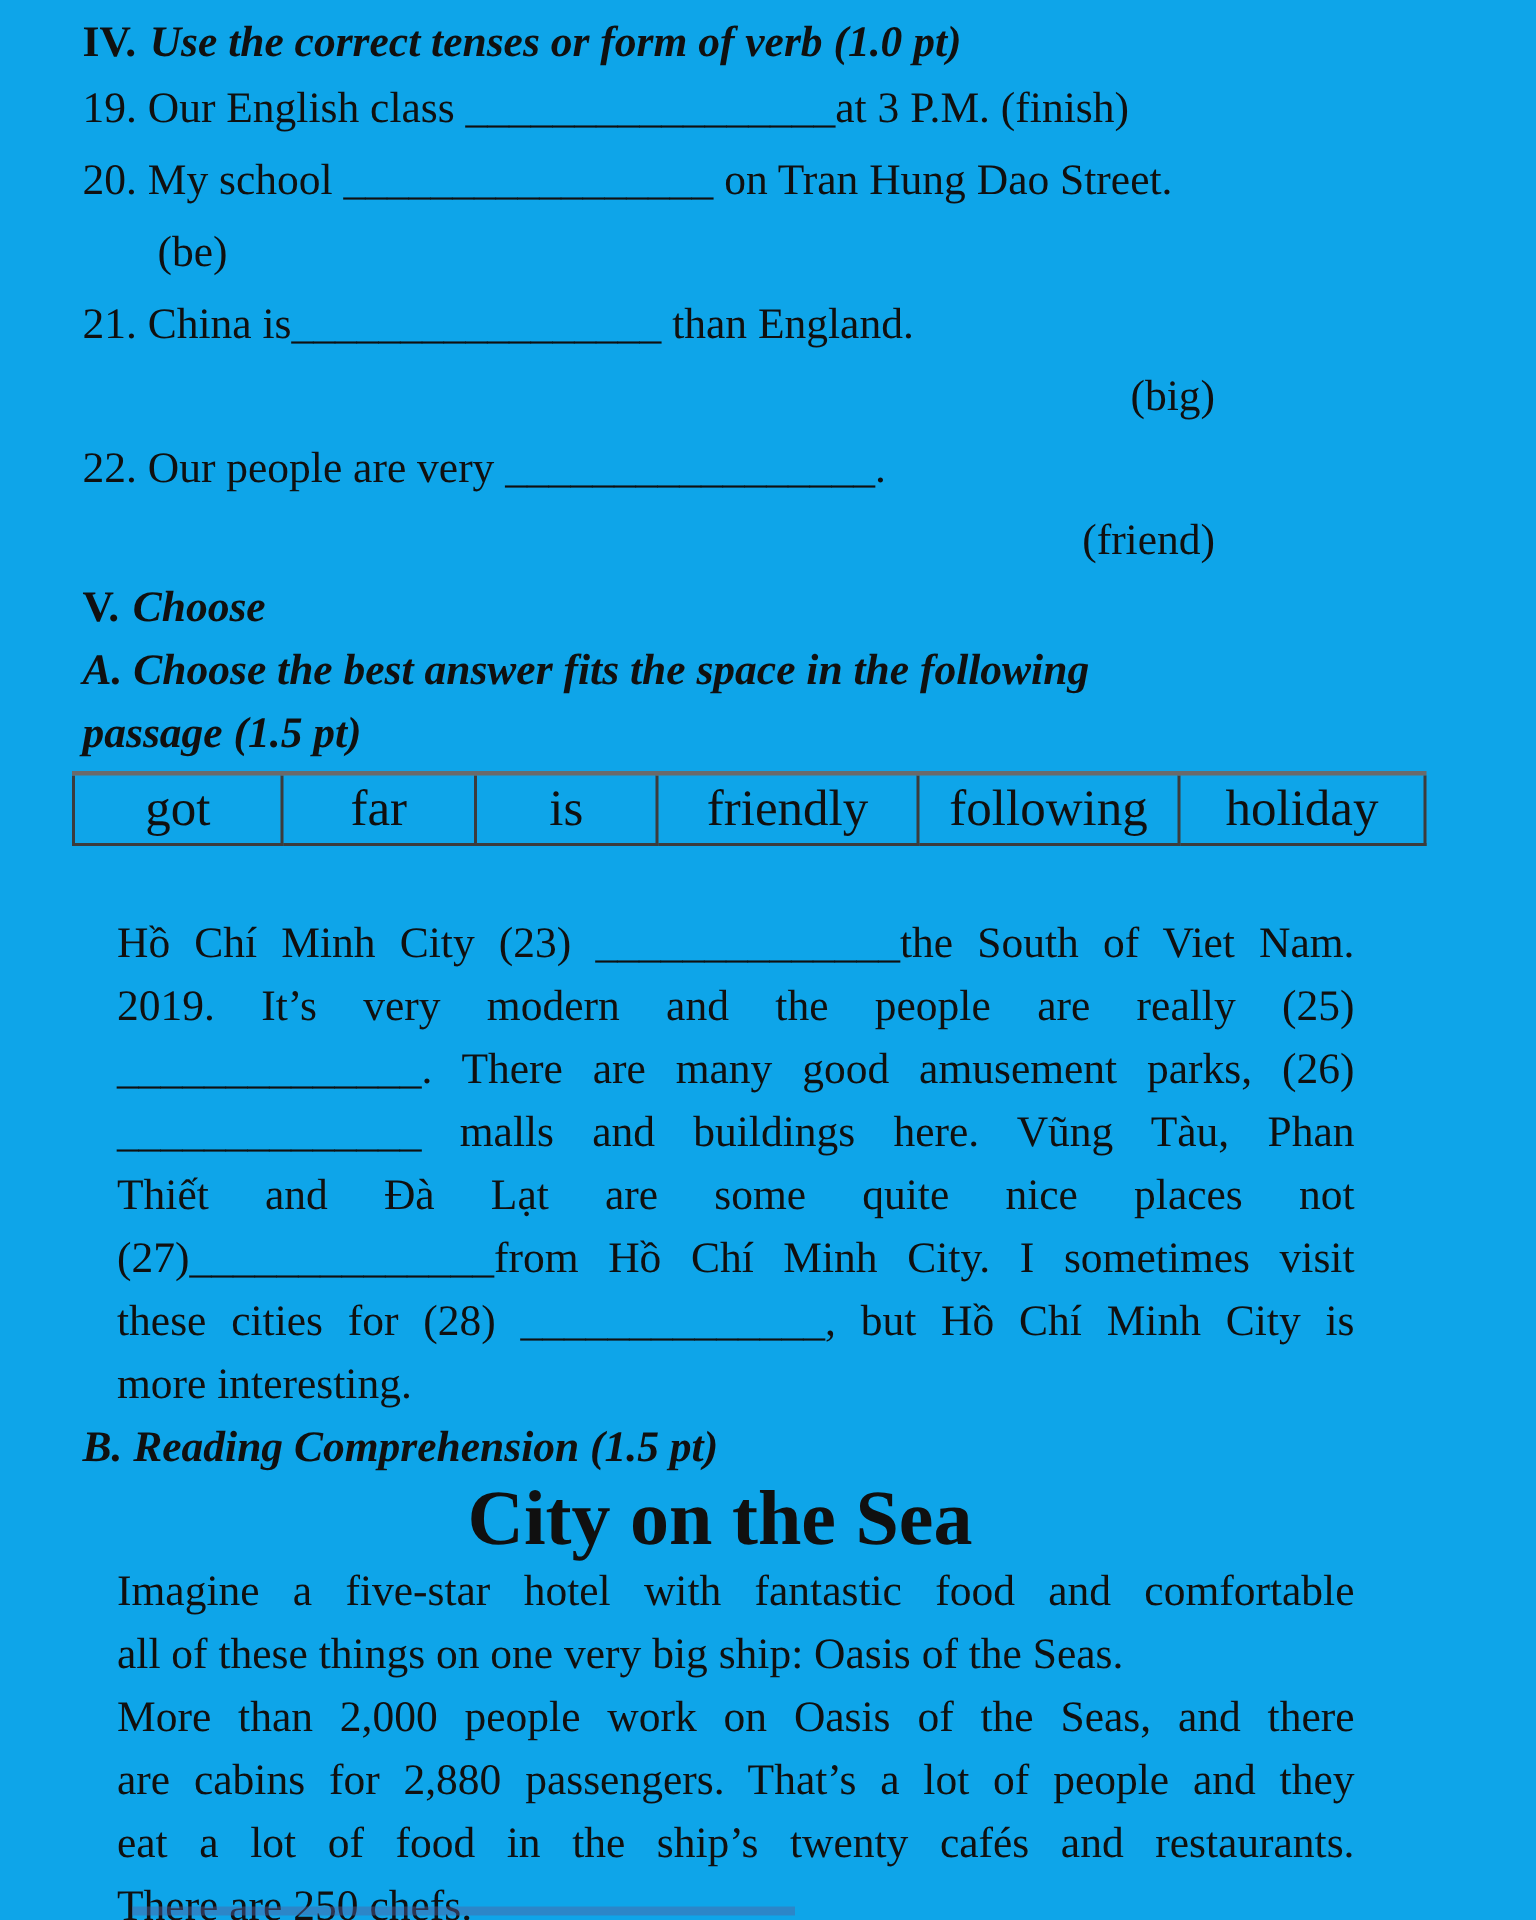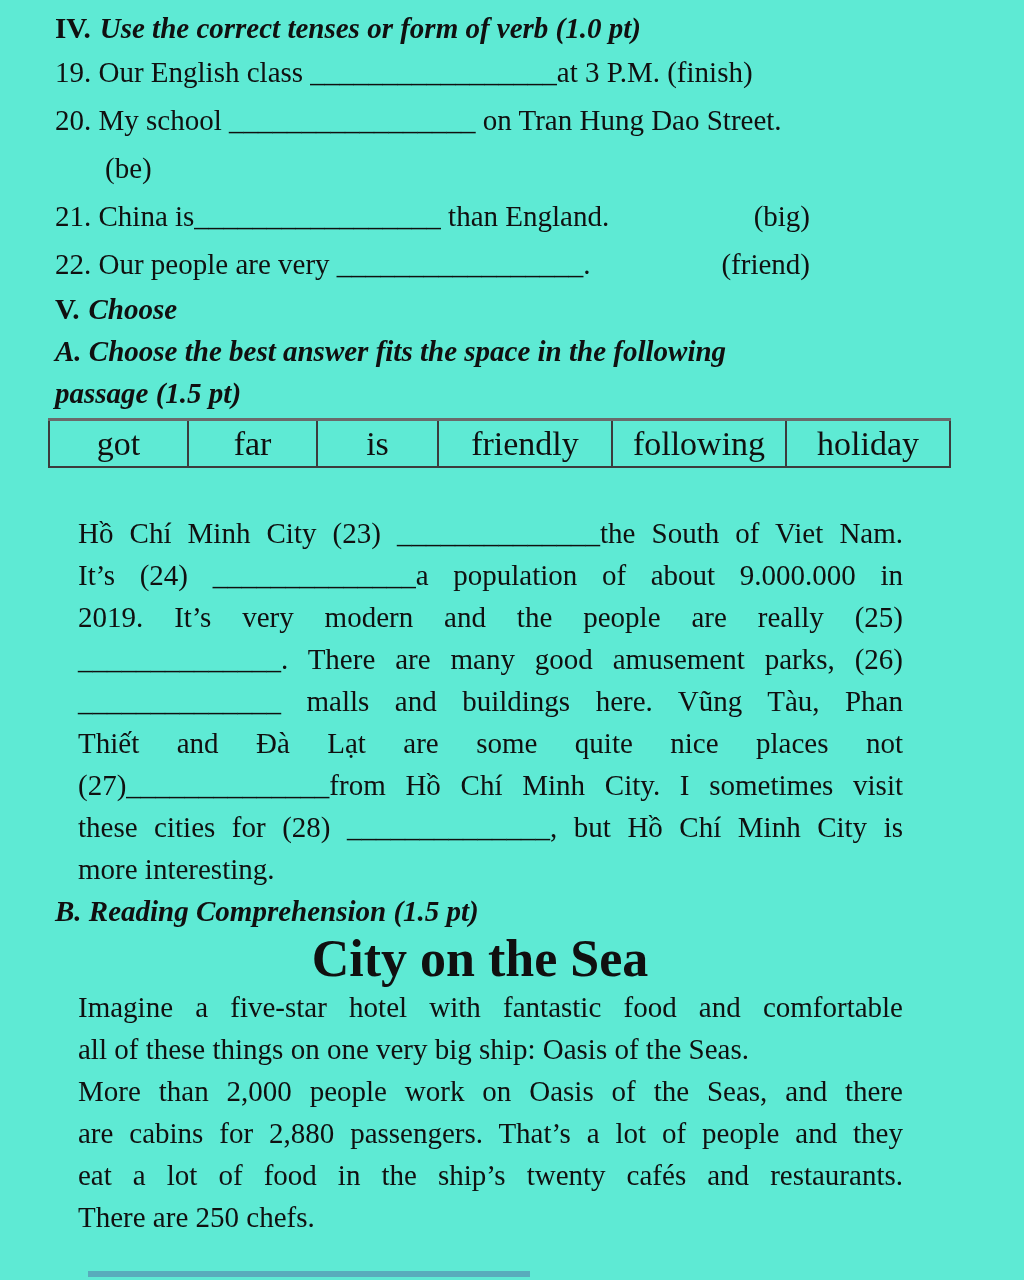--- a/index.html
+++ b/index.html
@@ -1,29 +1,29 @@
 <!DOCTYPE html>
 <html><head>
 <meta charset="utf-8">
 <style>
   html,body { margin:0; padding:0; background:#ffffff; }
   .page {
     position:relative; width:1024px; height:1280px; overflow:hidden;
-    background:#5eead4; color:#101010;
+    background:#0ea5e9; color:#101010;
     font-family:"Liberation Serif","DejaVu Serif",serif;
     font-size:29px;
   }
   .content { margin-left:55px; width:850px; }
   .sec { line-height:42px; }
   .sec-heading { font-weight:bold; }
   .sec-heading .num { font-style:normal; margin-right:9px; }
   .sec-heading .ititle { font-style:italic; }
   .ital { font-style:italic; font-weight:bold; }
   .qline { line-height:48px; white-space:pre-wrap; }
-  .qflex { display:flex; line-height:48px; }
+  .qflex { display:flex; line-height:48px;flex-direction:column; }
   .qflex .hint { margin-left:auto; padding-right:95px; }
   .indent1 { padding-left:50px; }
   .s4head { padding-top:8px; line-height:40px; }
 
   table.wordbank {
     border-collapse:collapse; table-layout:fixed;
     margin:4px 0 0 48px; width:877px;
     border:2px solid #3c3c3c; border-top:3px solid #6a6a6a;
   }
   table.wordbank td {
@@ -84,21 +84,20 @@
       <td class="c3">is</td>
       <td class="c4">friendly</td>
       <td class="c5">following</td>
       <td class="c6">holiday</td>
     </tr>
   </tbody>
     </table>
 
   <div class="passage cloze-block">
     <div class="pline jline">Hồ Chí Minh City (23) ______________the South of Viet Nam.</div>
-    <div class="pline jline">It’s (24) ______________a population of about 9.000.000 in</div>
     <div class="pline jline">2019. It’s very modern and the people are really (25)</div>
     <div class="pline jline">______________. There are many good amusement parks, (26)</div>
     <div class="pline jline">______________ malls and buildings here. Vũng Tàu, Phan</div>
     <div class="pline jline">Thiết and Đà Lạt are some quite nice places not</div>
     <div class="pline jline">(27)______________from Hồ Chí Minh City. I sometimes visit</div>
     <div class="pline jline">these cities for (28) ______________, but Hồ Chí Minh City is</div>
     <div class="pline">more interesting.</div>
   </div>
 
   <div class="content">

